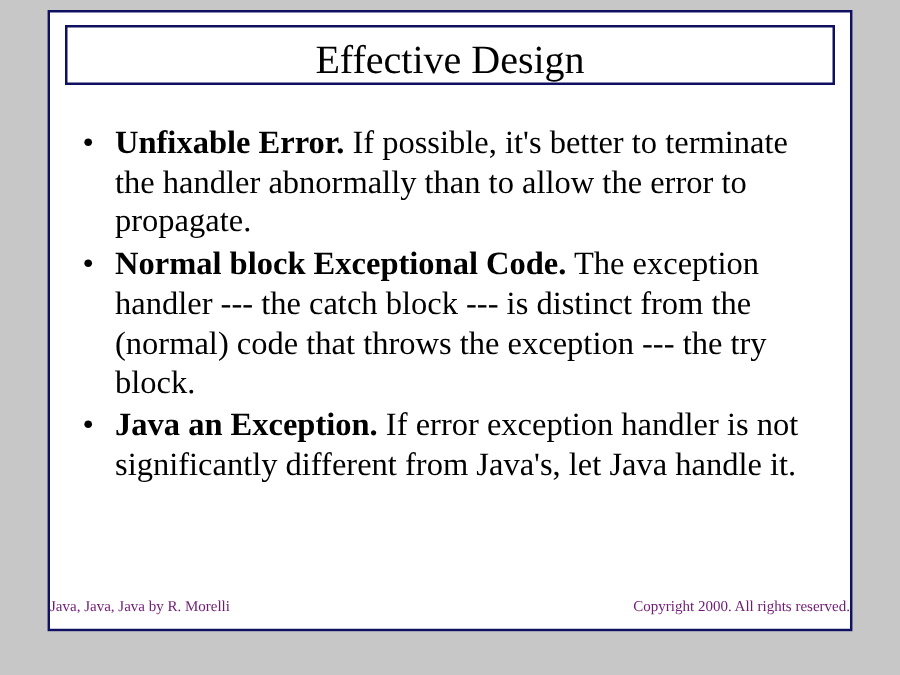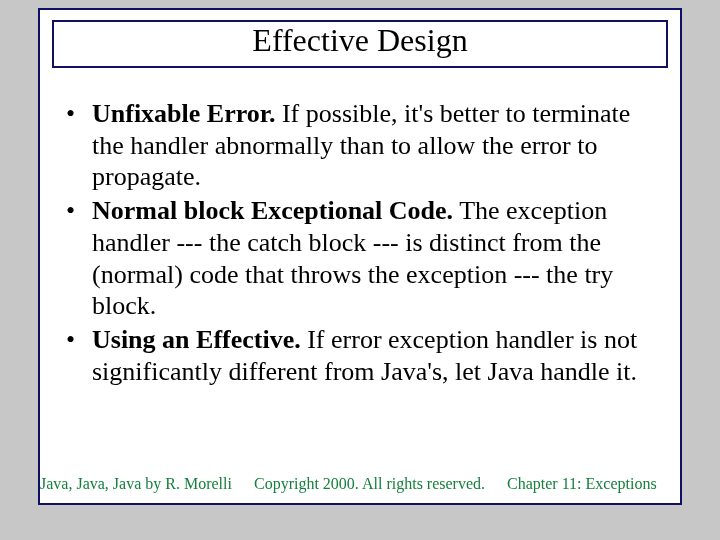--- a/index.html
+++ b/index.html
@@ -20,21 +20,21 @@
     border: 2px solid #101060;
   }
   .title-box {
     position: absolute;
     left: 12px;
     top: 10px;
     width: 616px;
     height: 48px;
     border: 2px solid #101060;
     display: flex;
-    align-items: flex-start;
+    align-items: flex-end;
     justify-content: center;
   }
   .title-text {
     font-size: 32px;
     color: #000;
     font-weight: normal;
   }
   .body {
     position: absolute;
     left: 24px;
@@ -56,24 +56,24 @@
     padding-left: 2px;
   }
   .bullet .txt { flex: 1; }
   .bold { font-weight: bold; margin-top: 29px; }
   .footer {
     position: absolute;
     left: 0;
     bottom: 10px;
     width: 100%;
     display: flex;
-    justify-content: flex-start;
+    justify-content: space-between;
     gap: 22px;
-    font-size: 16px;
-    color: #15803d;
+    font-size: 12px;
+    color: #701a75;
   }
 </style>
 </head>
 <body>
 
 <div class="slide">
 
   <div class="title-box">
     <span class="title-text">Effective Design</span>
   </div>
@@ -90,25 +90,24 @@
     <div class="bullet">
       <span class="dot">•</span>
       <span class="txt">
         <span class="bold">Normal block Exceptional Code.</span><span> The exception handler --- the catch block --- is distinct from the (normal) code that throws the exception --- the try block.</span>
       </span>
     </div>
 
     <div class="bullet">
       <span class="dot">•</span>
       <span class="txt">
-        <span class="bold">Using an Effective.</span><span> If error exception handler is not significantly different from Java's, let Java handle it.</span>
+        <span class="bold">Java an Exception.</span><span> If error exception handler is not significantly different from Java's, let Java handle it.</span>
       </span>
     </div>
 
   </div>
 
   <div class="footer">
     <span>Java, Java, Java by R. Morelli</span>
     <span>Copyright 2000. All rights reserved.</span>
-    <span>Chapter 11: Exceptions</span>
   </div>
 
 </div>
 
 </body></html>

